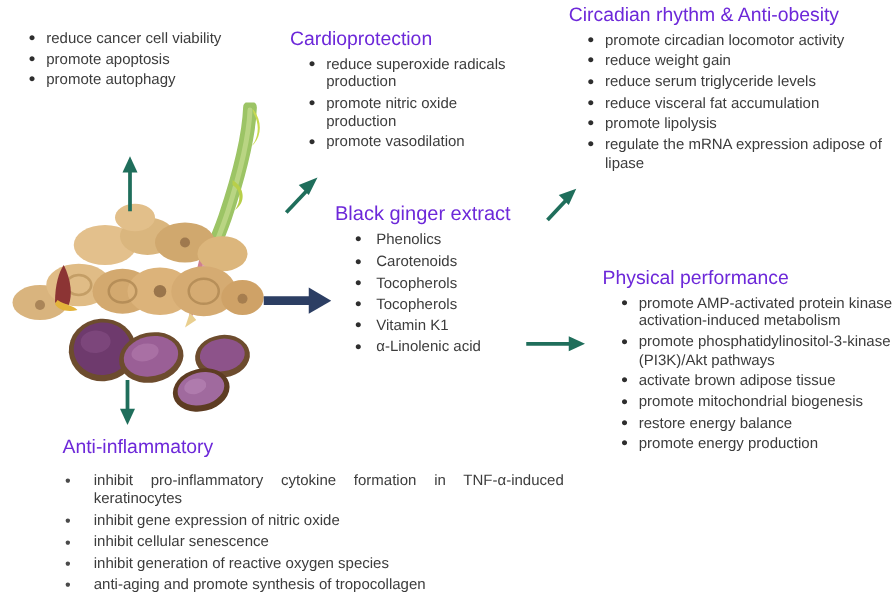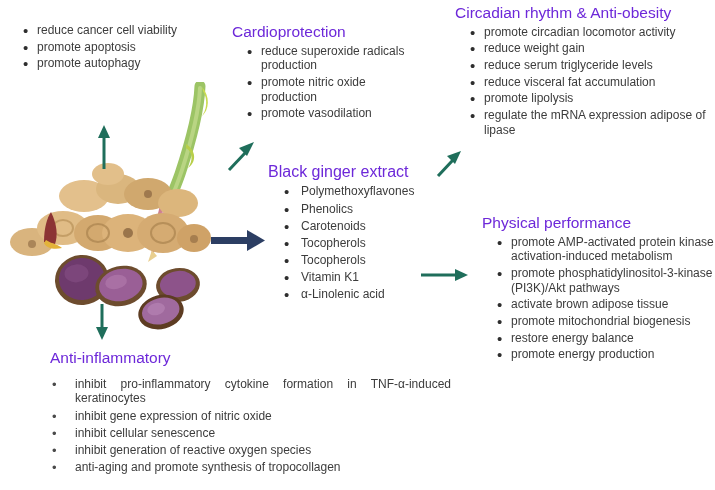--- a/index.html
+++ b/index.html
@@ -59,21 +59,20 @@
       <li>reduce serum triglyceride levels</li>
       <li>reduce visceral fat accumulation</li>
       <li>promote lipolysis</li>
       <li>regulate the mRNA expression adipose of lipase</li>
     </ul>
   </section>
 
   <section class="block extract">
     <h3>Black ginger extract</h3>
     <ul>
-      <li>Polymethoxyflavones</li>
       <li>Phenolics</li>
       <li>Carotenoids</li>
       <li>Tocopherols</li>
       <li>Tocopherols</li>
       <li>Vitamin K1</li>
       <li>α-Linolenic acid</li>
     </ul>
   </section>
 
   <section class="block physical">

